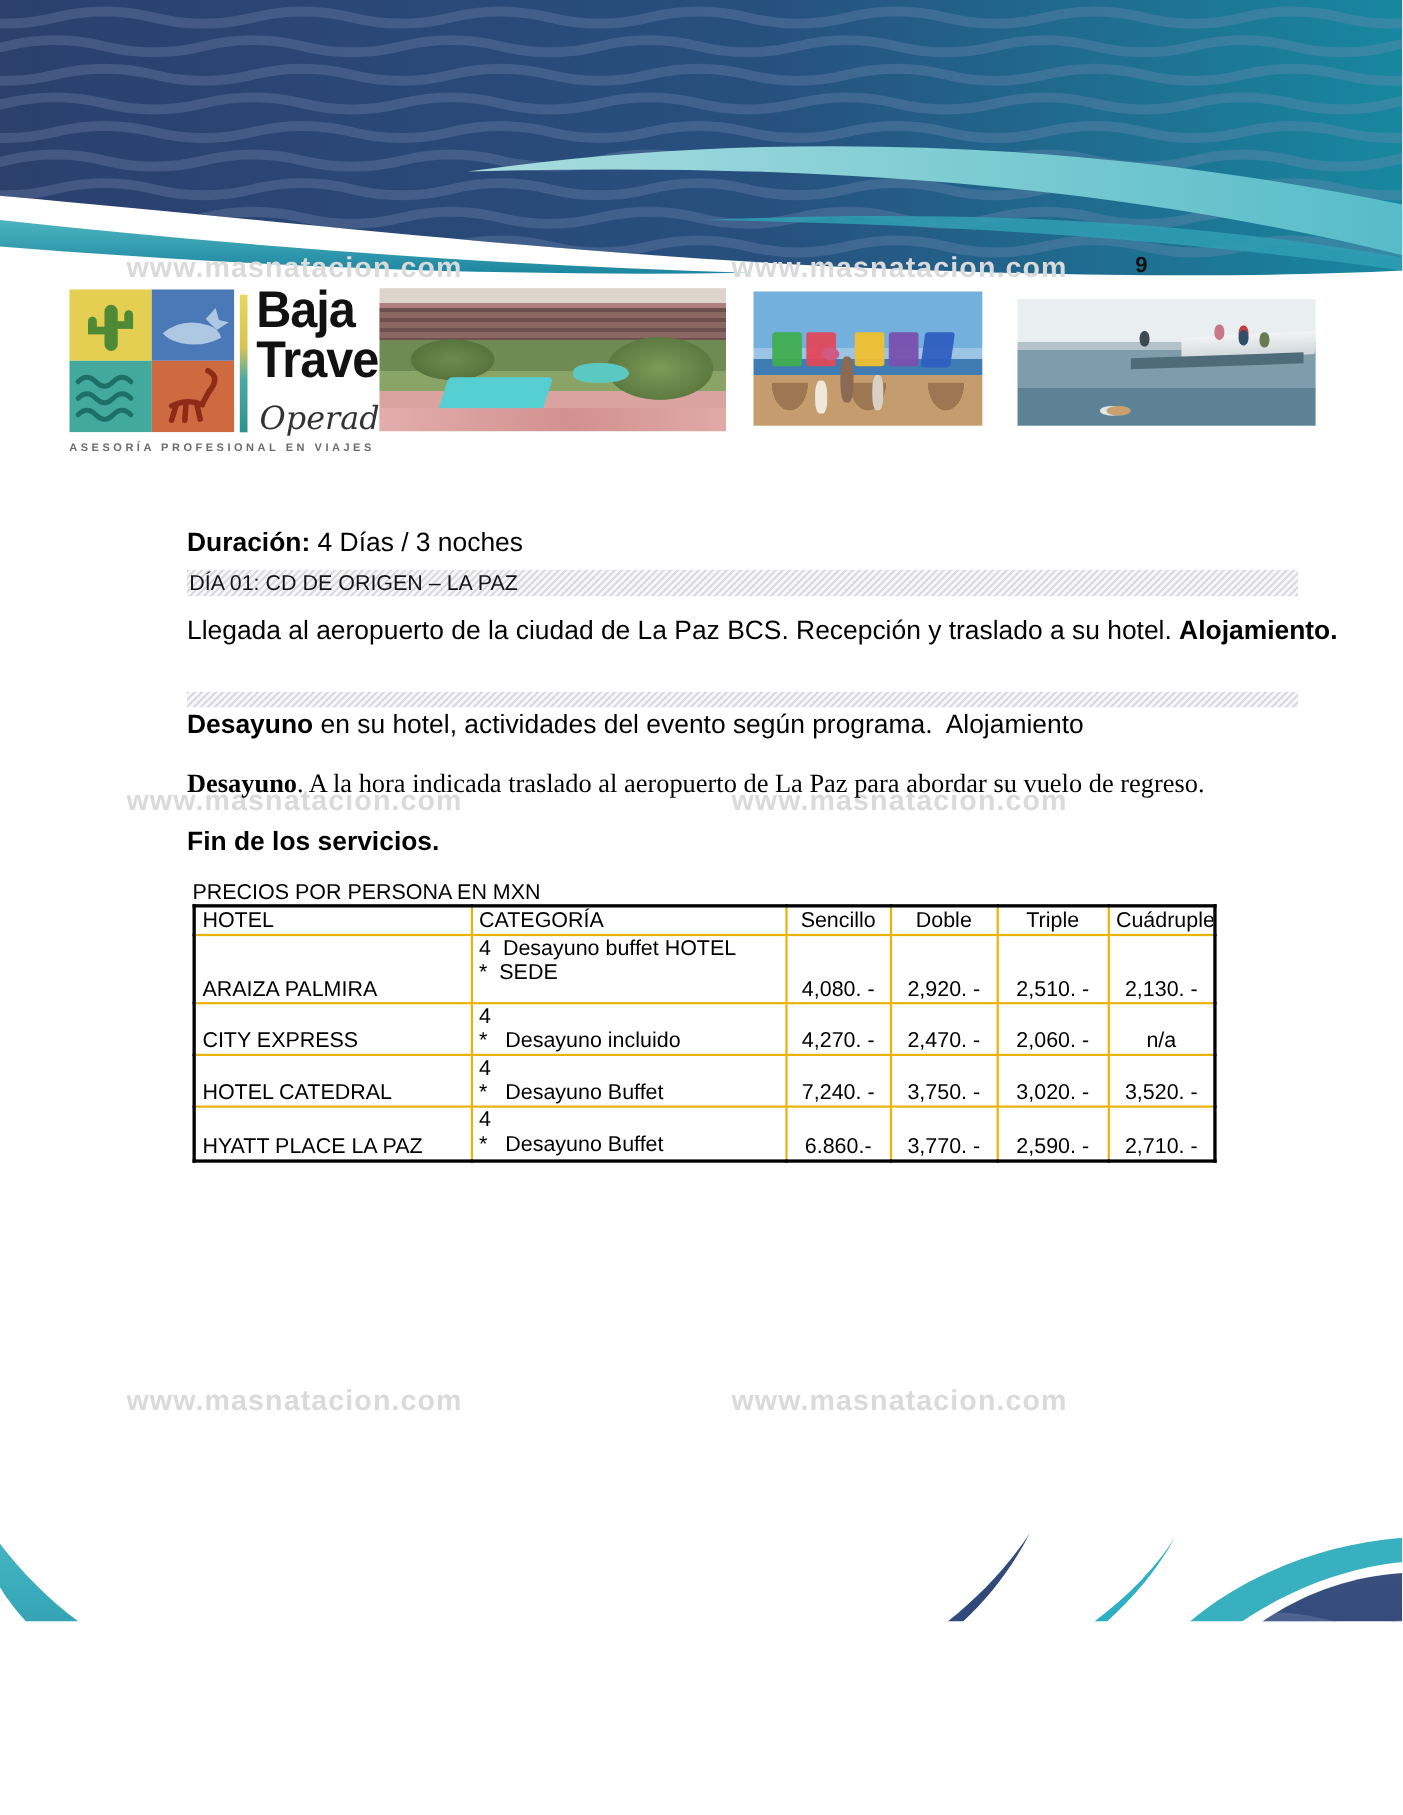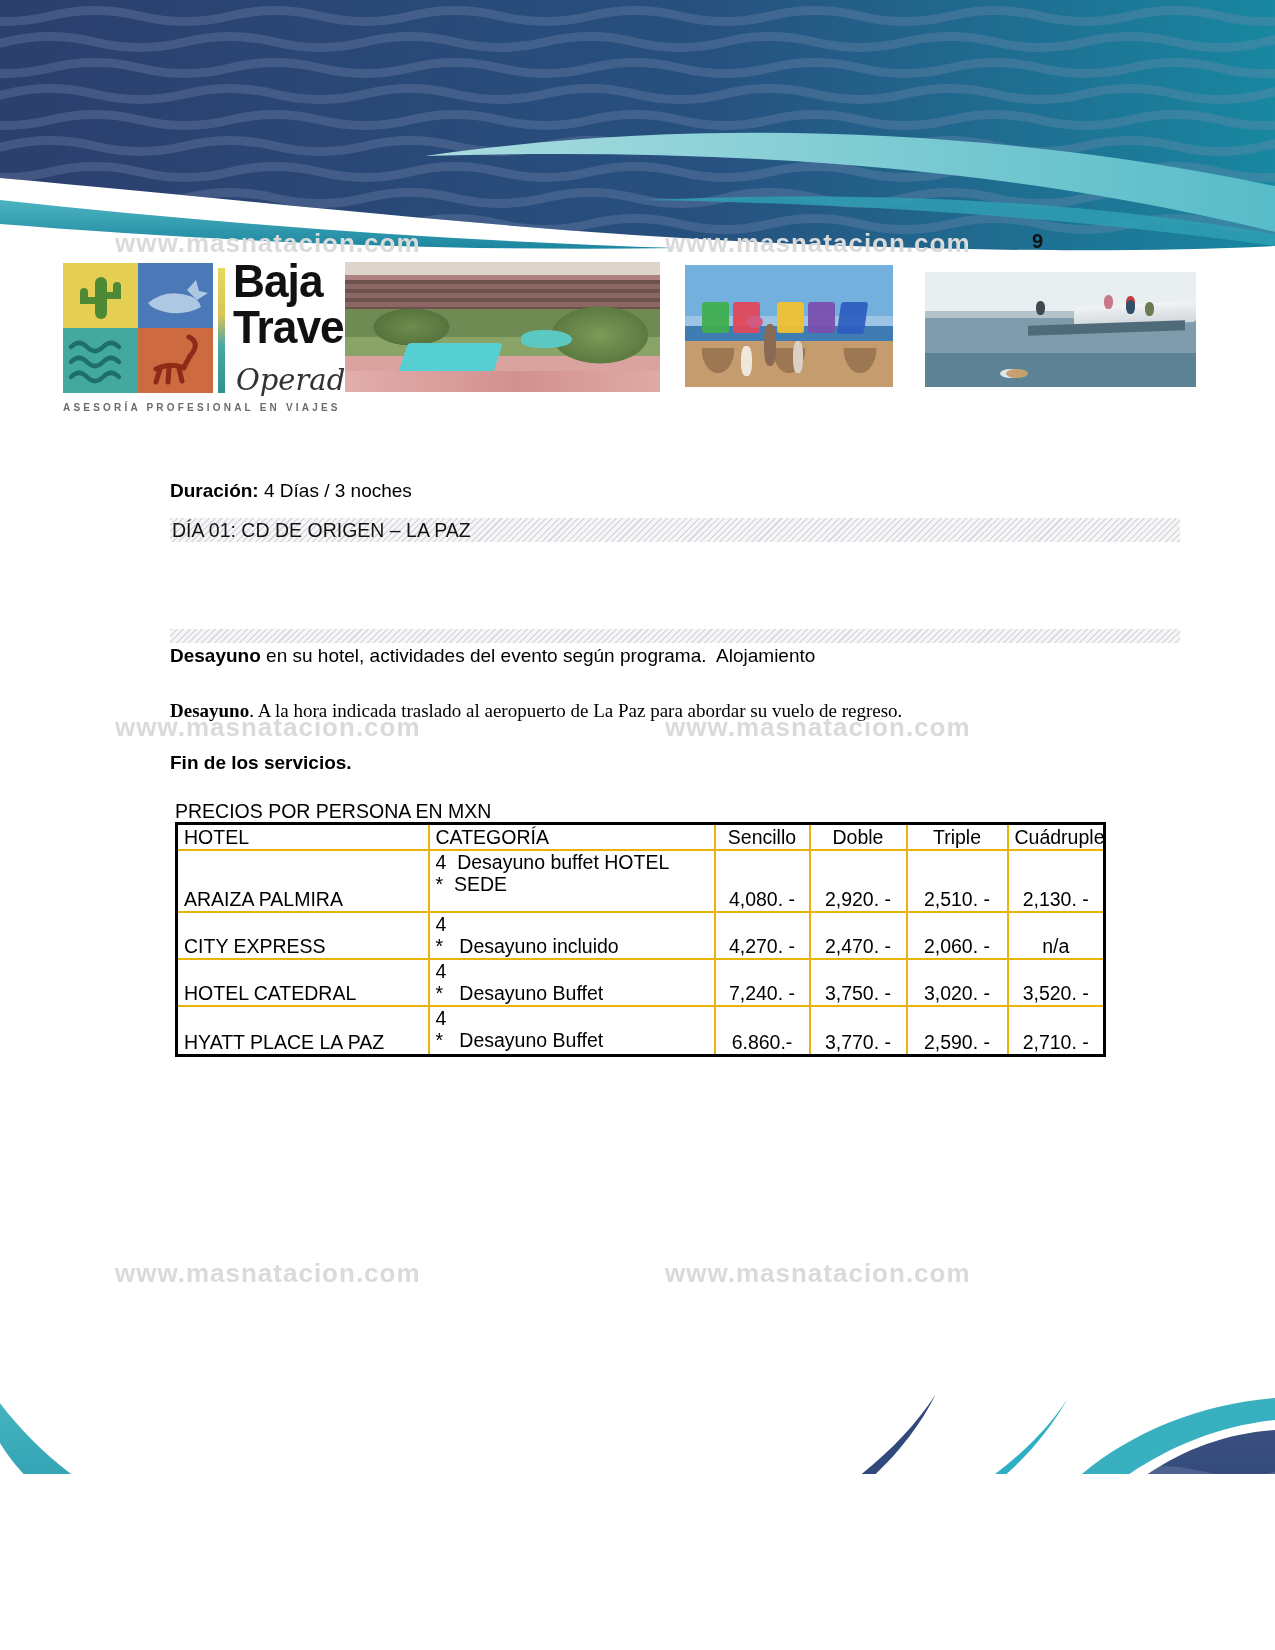--- a/index.html
+++ b/index.html
@@ -58,21 +58,21 @@
   .photo3{left:925px;top:272px;width:271px;height:115px;
     background:linear-gradient(#e9eef0 0 34%,#b3c3c9 34% 40%,#7e9cab 40% 70%,#5e8295 70% 100%);}
   .photo3 .boat{position:absolute;left:55%;top:28%;width:45%;height:18%;
     background:linear-gradient(#f2f3f4,#cfd6da);transform:skewY(-3deg);border-radius:3px;}
   .photo3 .hull{position:absolute;left:38%;top:44%;width:58%;height:9%;
     background:#4f6a79;transform:skewY(-2deg);}
   .photo3 .p{position:absolute;width:9px;height:14px;border-radius:45%;}
   .photo3 .swimmer{position:absolute;left:30%;top:84%;width:22px;height:9px;
     background:#c8a070;border-radius:50%;box-shadow:-6px 0 0 #dfe7e9;}
   
-  .bodyline{position:absolute;left:170px;font-size:19px;z-index:2;white-space:pre-wrap;}
+  .bodyline{position:absolute;left:170px;font-size:24px;z-index:2;white-space:pre-wrap;}
   .b{font-weight:bold;}
   .hatch{
     position:absolute;left:170px;width:1010px;height:24px;z-index:2;
     background:repeating-linear-gradient(135deg,rgba(150,152,162,.35) 0 1.5px,rgba(246,246,249,.95) 1.5px 4.5px);
   }
   .hatch .ht{position:absolute;left:2px;top:1px;font-size:19.5px;color:#141414;white-space:pre;}
   
   .ptitle{position:absolute;left:175px;top:800px;font-size:19.5px;z-index:2;}
   table.price{
     position:absolute;left:175px;top:822px;width:928px;z-index:2;
@@ -216,20 +216,21 @@
     <div class="p" style="left:81%;top:26%;background:#6a7a52;"></div>
     <div class="swimmer"></div>
   </div>
 
   <div class="bodyline" style="top:480px;"><span class="b">Duración:</span><span> 4 Días / 3 noches</span></div>
 
   <div class="hatch" style="top:518px;">
     <span class="ht">DÍA 01: CD DE ORIGEN – LA PAZ</span>
   </div>
 
+  <div class="bodyline" style="top:560px;"><span>Llegada al aeropuerto de la ciudad de La Paz BCS. Recepción y traslado a su hotel. </span><span class="b">Alojamiento.</span></div>
 
   <div class="hatch" style="top:629px;height:14px;"></div>
 
   <div class="bodyline" style="top:645px;"><span class="b">Desayuno</span><span> en su hotel, actividades del evento según programa.  Alojamiento</span></div>
 
 
   <div class="bodyline" style="top:700px;font-family:Liberation Serif, serif;"><span class="b">Desayuno</span><span>. A la hora indicada traslado al aeropuerto de La Paz para abordar su vuelo de regreso.</span></div>
 
   <div class="bodyline b" style="top:752px;">Fin de los servicios.</div>
 

